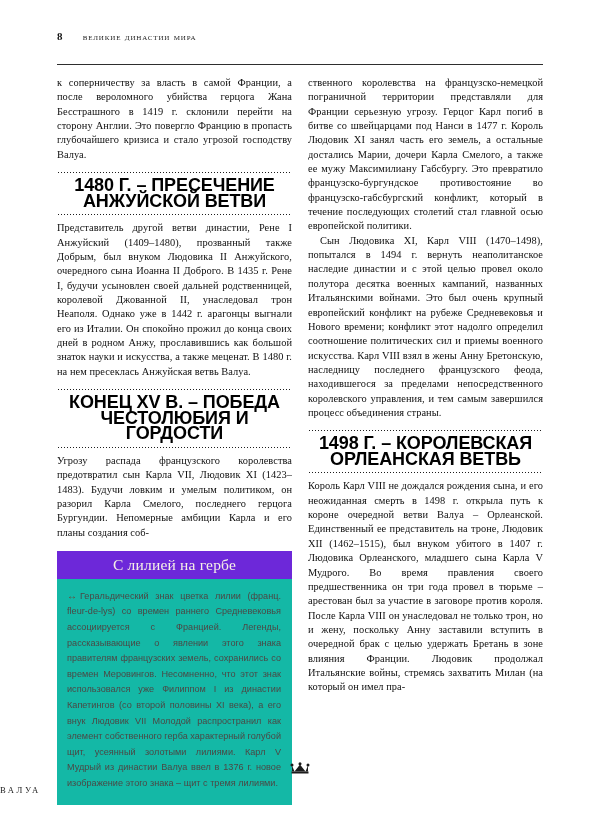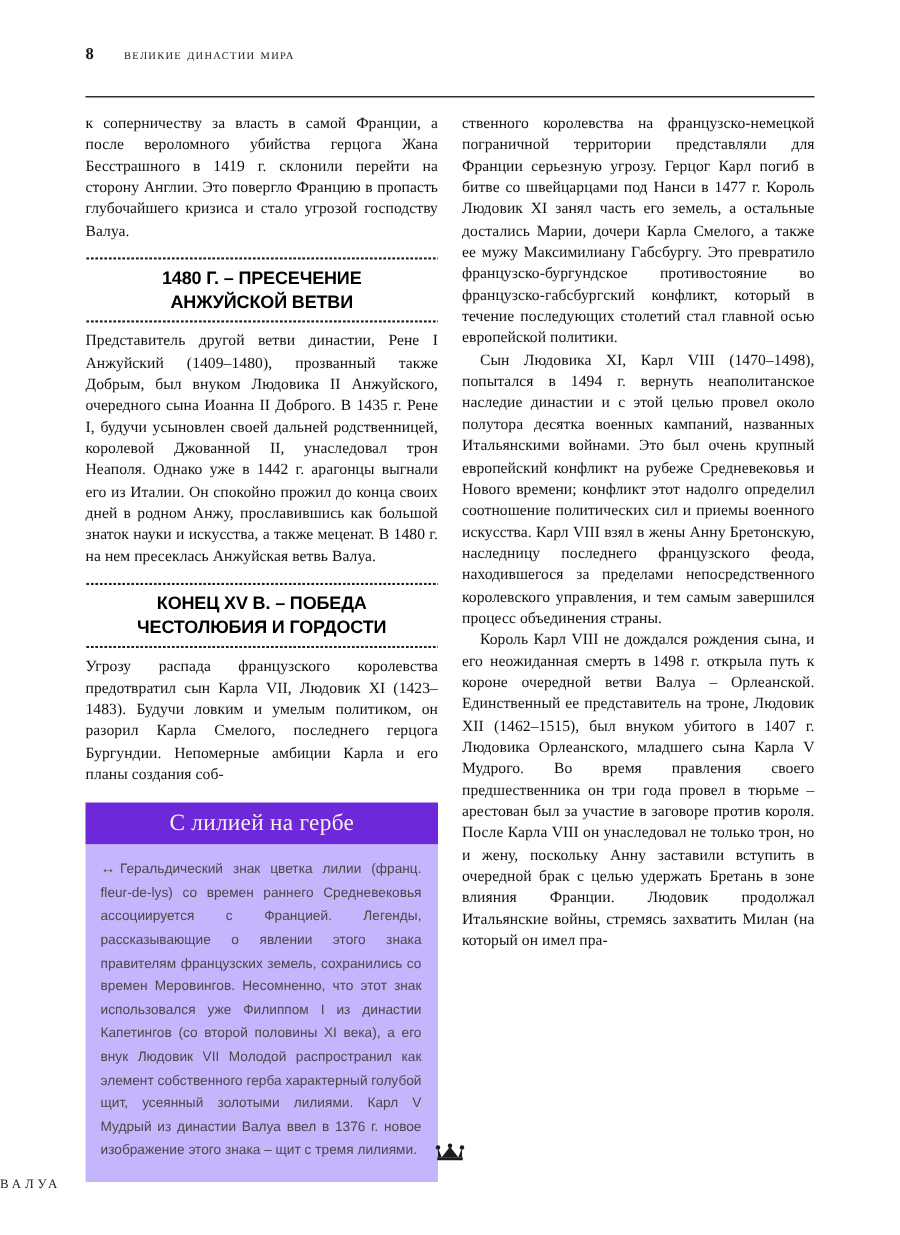--- a/index.html
+++ b/index.html
@@ -93,21 +93,21 @@
     height: 2px;
     background-image: radial-gradient(#111 40%, transparent 41%);
     background-size: 3px 3px;
     background-repeat: repeat-x;
     background-position: 0 0;
     opacity: .95;
   }
   .sechead .title {
     font-family: "Liberation Sans", sans-serif;
     font-weight: bold;
-    font-size: 12px;
+    font-size: 18px;
     line-height: 15.6px;
     text-align: center;
     letter-spacing: -0.1px;
     color: #000;
     padding: 5px 0 4px 0;
   }
 
   
   .sidebox {
     margin-top: 11px;
@@ -120,21 +120,21 @@
     align-items: center;
     justify-content: center;
   }
   .sidebox .bar .bartext {
     font-family: "Liberation Serif", serif;
     font-size: 15.5px;
     color: #f6f0e6;
     letter-spacing: 0.2px;
   }
   .sidebox .boxbody {
-    background: #c4b5fd;
+    background: #14b8a6;
     padding: 9px 11px 13px 10px;
   }
   .sidebox .boxbody p {
     margin: 0;
     font-family: "Liberation Sans", sans-serif;
     font-size: 9.1px;
     line-height: 15.6px;
     text-align: justify;
     color: #4b4845;
     letter-spacing: 0.02px;
@@ -216,20 +216,28 @@
       </div>
 
     </div>
 
     <div class="col">
 
       <p class="body cont">ственного королевства на французско-немецкой пограничной территории представляли для Франции серьезную угрозу. Герцог Карл погиб в битве со швейцарцами под Нанси в 1477 г. Король Людовик XI занял часть его земель, а остальные достались Марии, дочери Карла Смелого, а также ее мужу Максимилиану Габсбургу. Это превратило французско-бургундское противостояние во французско-габсбургский конфликт, который в течение последующих столетий стал главной осью европейской политики.</p>
 
       <p class="body">Сын Людовика XI, Карл VIII (1470–1498), попытался в 1494 г. вернуть неаполитанское наследие династии и с этой целью провел около полутора десятка военных кампаний, названных Итальянскими войнами. Это был очень крупный европейский конфликт на рубеже Средневековья и Нового времени; конфликт этот надолго определил соотношение политических сил и приемы военного искусства. Карл VIII взял в жены Анну Бретонскую, наследницу последнего французского феода, находившегося за пределами непосредственного королевского управления, и тем самым завершился процесс объединения страны.</p>
 
+      <div class="sechead">
+        <div class="dotrule"></div>
+        <div class="title">
+          <span>1498 Г. – КОРОЛЕВСКАЯ</span><br>
+          <span>ОРЛЕАНСКАЯ ВЕТВЬ</span>
+        </div>
+        <div class="dotrule"></div>
+      </div>
 
       <p class="body cont">Король Карл VIII не дождался рождения сына, и его неожиданная смерть в 1498 г. открыла путь к короне очередной ветви Валуа – Орлеанской. Единственный ее представитель на троне, Людовик XII (1462–1515), был внуком убитого в 1407 г. Людовика Орлеанского, младшего сына Карла V Мудрого. Во время правления своего предшественника он три года провел в тюрьме – арестован был за участие в заговоре против короля. После Карла VIII он унаследовал не только трон, но и жену, поскольку Анну заставили вступить в очередной брак с целью удержать Бретань в зоне влияния Франции. Людовик продолжал Итальянские войны, стремясь захватить Милан (на который он имел пра-</p>
 
     </div>
   </div>
 
   <div class="footmark">
     <svg class="crown" viewBox="0 0 44 26" aria-hidden="true">
       <circle cx="6" cy="6" r="3" fill="#1c1c1c"></circle>
       <circle cx="22" cy="3.5" r="3" fill="#1c1c1c"></circle>

